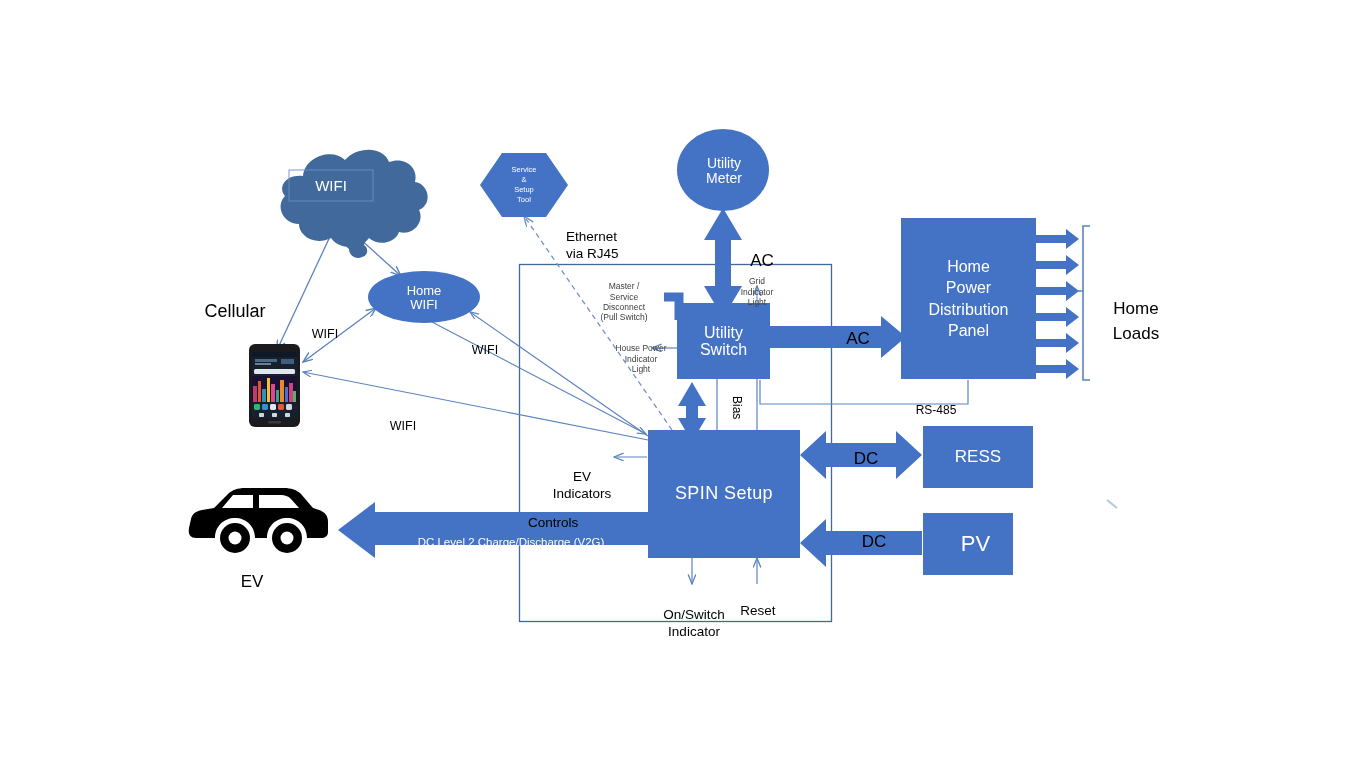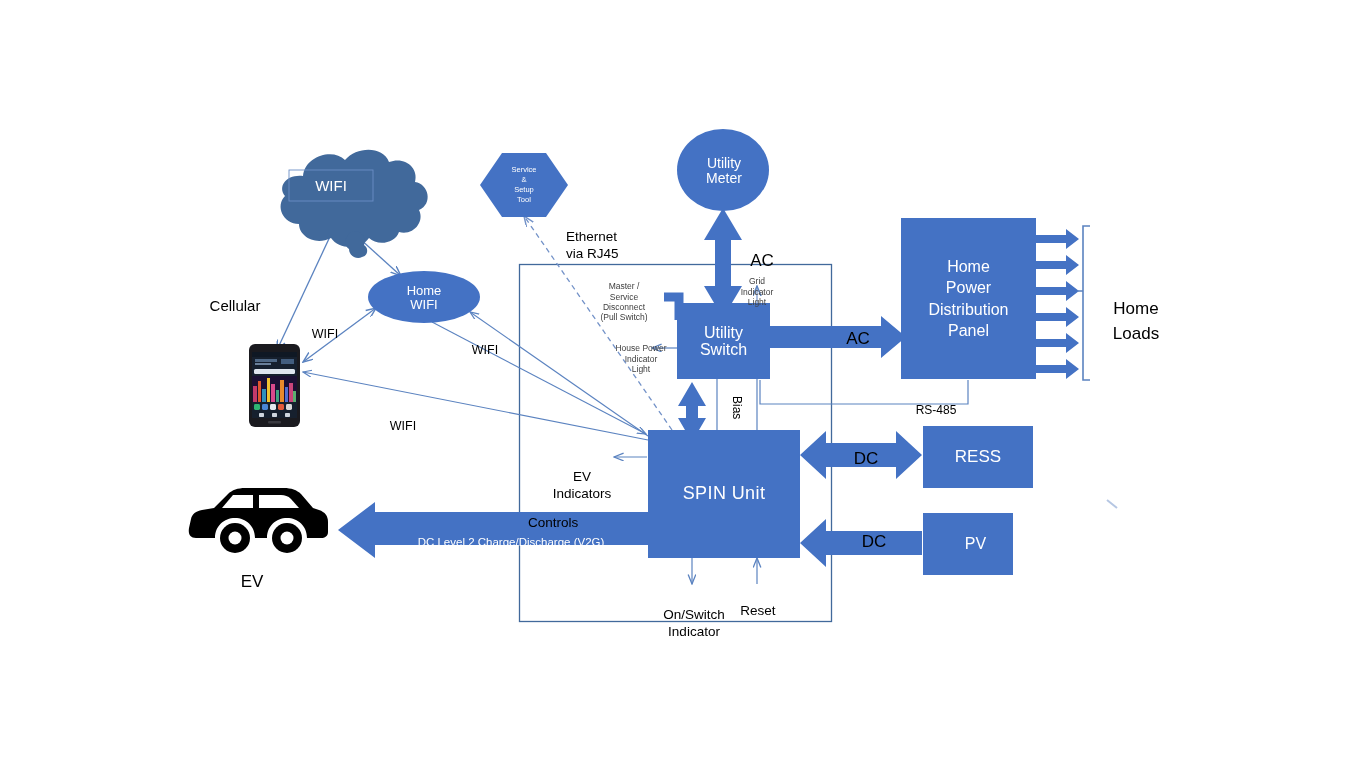--- a/index.html
+++ b/index.html
@@ -209,36 +209,36 @@
     </g>
     <rect x="268" y="421" width="13" height="2.5" rx="1" fill="#3a3a40"></rect>
   </svg>
 
   <div class="node rect" style="left:677px;top:303px;width:93px;height:76px;">
     <span style="font-size:16px;white-space:pre-line;">Utility
 Switch</span>
   </div>
 
   <div class="node rect" style="left:648px;top:430px;width:152px;height:128px;">
-    <span style="font-size:18px;letter-spacing:0.4px;">SPIN Unit</span>
+    <span style="font-size:18px;letter-spacing:0.4px;">SPIN Setup</span>
   </div>
 
   <div class="node rect" style="left:901px;top:218px;width:135px;height:161px;">
     <span style="font-size:16px;white-space:pre-line;line-height:1.32;">Home
 Power
 Distribution
 Panel</span>
   </div>
 
   <div class="node rect" style="left:923px;top:426px;width:110px;height:62px;">
     <span style="font-size:17px;">RESS</span>
   </div>
 
   <div class="node rect" style="left:923px;top:513px;width:90px;height:62px;">
-    <span style="font-size:16px;margin-left:15px;">PV</span>
+    <span style="font-size:22px;margin-left:15px;">PV</span>
   </div>
 
   <svg class="layer under" style="z-index:3;" viewBox="0 0 1350 759">
     <g fill="#000000">
       <path d="M196,538
                C190,538 188,534 189,528
                L191,519 C192,514 196,511 202,510
                L214,508
                L228,494 C232,490 238,488 245,488
                L284,488 C291,488 297,490 301,494
@@ -254,21 +254,21 @@
       <circle cx="235" cy="538" r="15"></circle>
       <circle cx="287" cy="538" r="15"></circle>
       <circle cx="235" cy="538" r="6.5" fill="#ffffff"></circle>
       <circle cx="287" cy="538" r="6.5" fill="#ffffff"></circle>
     </g>
   </svg>
   <div class="lbl" style="left:222px;top:553px;width:60px;font-size:17px;">
     <span>EV</span>
   </div>
 
-  <div class="lbl" style="left:190px;top:281px;width:90px;font-size:15px;">
+  <div class="lbl" style="left:190px;top:281px;width:90px;font-size:18px;">
     <span>Cellular</span>
   </div>
 
   <div class="lbl" style="left:300px;top:313px;width:50px;font-size:12.5px;">
     <span>WIFI</span>
   </div>
 
   <div class="lbl" style="left:460px;top:329px;width:50px;font-size:12.5px;">
     <span>WIFI</span>
   </div>

